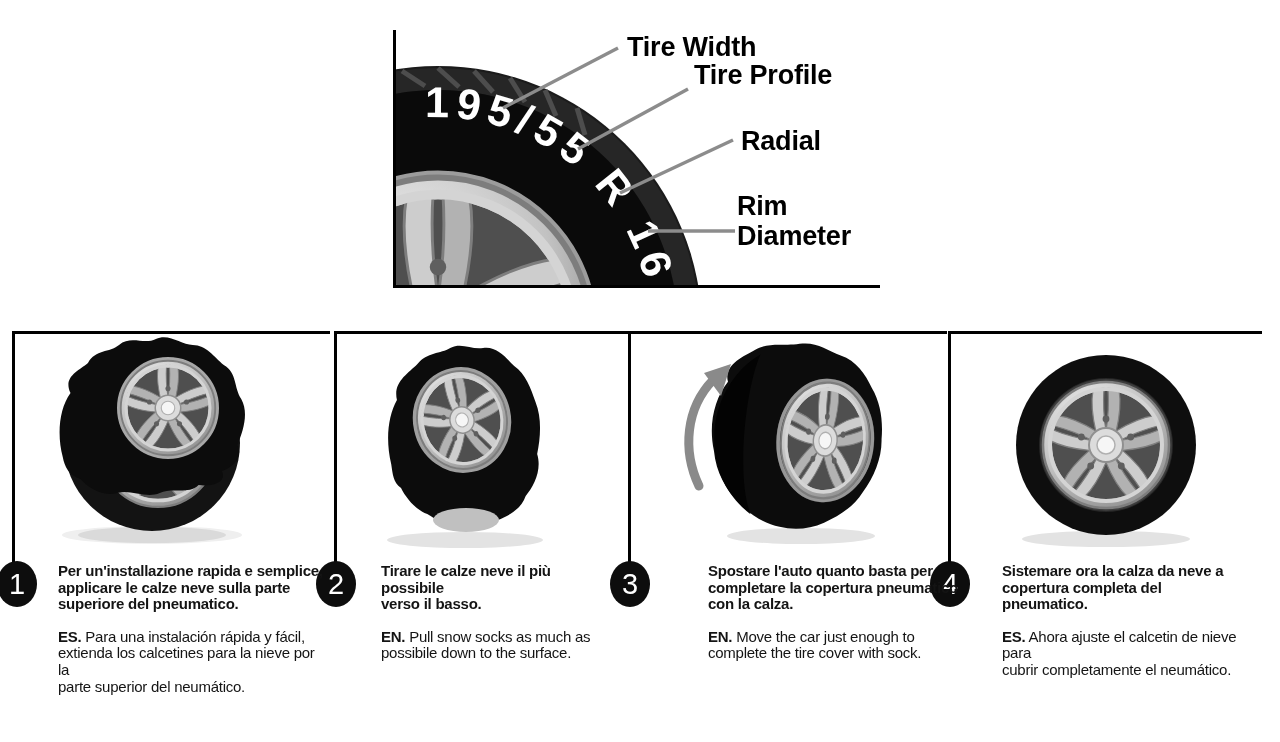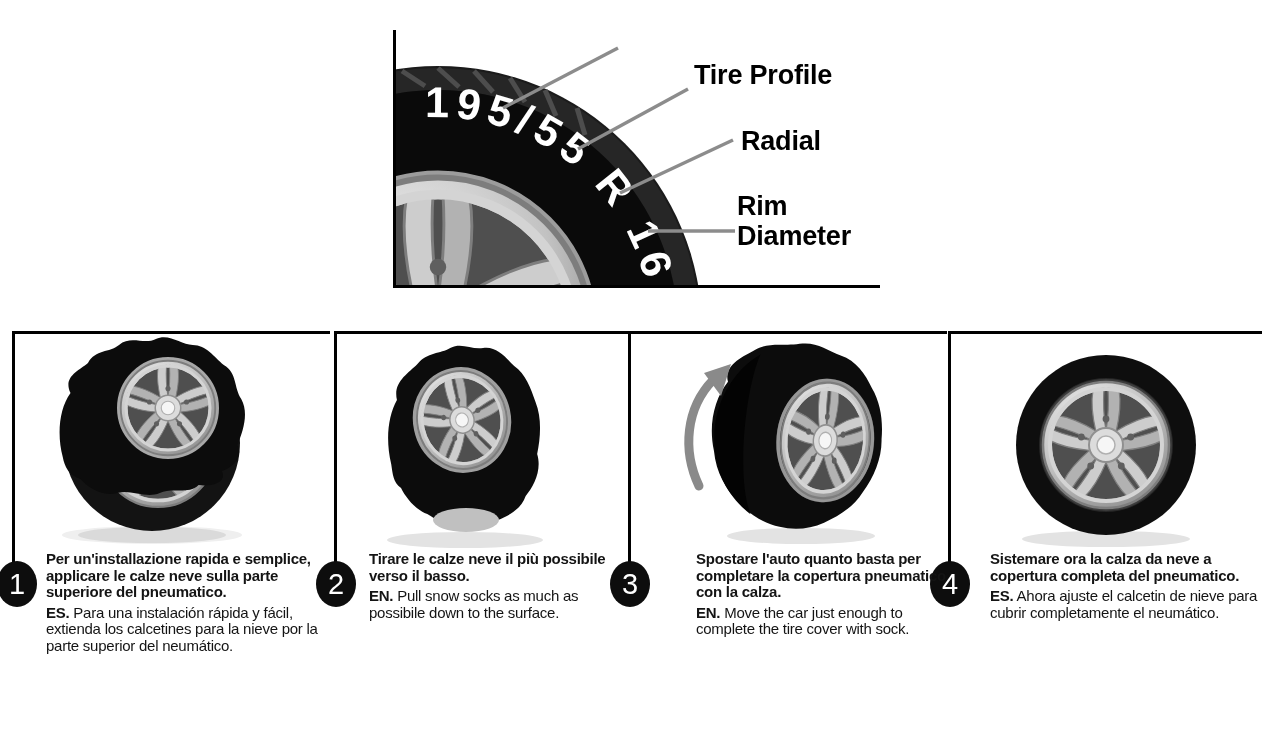--- a/index.html
+++ b/index.html
@@ -35,21 +35,21 @@
   #wheel-2{left:355px;top:340px;}
   #wheel-3{left:675px;top:336px;}
   #wheel-4{left:996px;top:339px;}
 
   .steptext{position:absolute;top:547px;font-size:15px;line-height:16.6px;
             letter-spacing:-0.25px;color:#141414;}
   #text-1{left:42px;width:300px;}
   #text-2{left:365px;width:268px;}
   #text-3{left:692px;width:290px;}
   #text-4{left:986px;width:278px;}
-  .steptext p{margin:4px;}
+  .steptext p{margin:16px;}
   .pre{white-space:pre-line;}
   .it{font-weight:bold;}
 </style>
 </head>
 <body>
 
 <div id="page">
 
   <svg id="tire-diagram-svg" width="500" height="270" viewBox="385 25 500 270">
     <defs>
@@ -112,20 +112,21 @@
     <rect x="393" y="285" width="487" height="3" fill="#000"></rect>
 
     <g stroke="#8c8c8c" stroke-width="3.5">
       <line x1="503" y1="108" x2="618" y2="48"></line>
       <line x1="578" y1="149" x2="688" y2="89"></line>
       <line x1="620" y1="193" x2="733" y2="140"></line>
       <line x1="648" y1="231" x2="735" y2="231"></line>
     </g>
   </svg>
 
+  <div class="lbl" id="lbl-width">Tire Width</div>
   <div class="lbl" id="lbl-profile">Tire Profile</div>
   <div class="lbl" id="lbl-radial">Radial</div>
   <div class="lbl" id="lbl-rim">Rim
 Diameter</div>
 
   <div class="panel" id="panel-1"></div>
   <div class="panel" id="panel-2"></div>
   <div class="panel" id="panel-3"></div>
   <div class="panel" id="panel-4"></div>
   <div class="vrule" id="vrule-1"></div>

